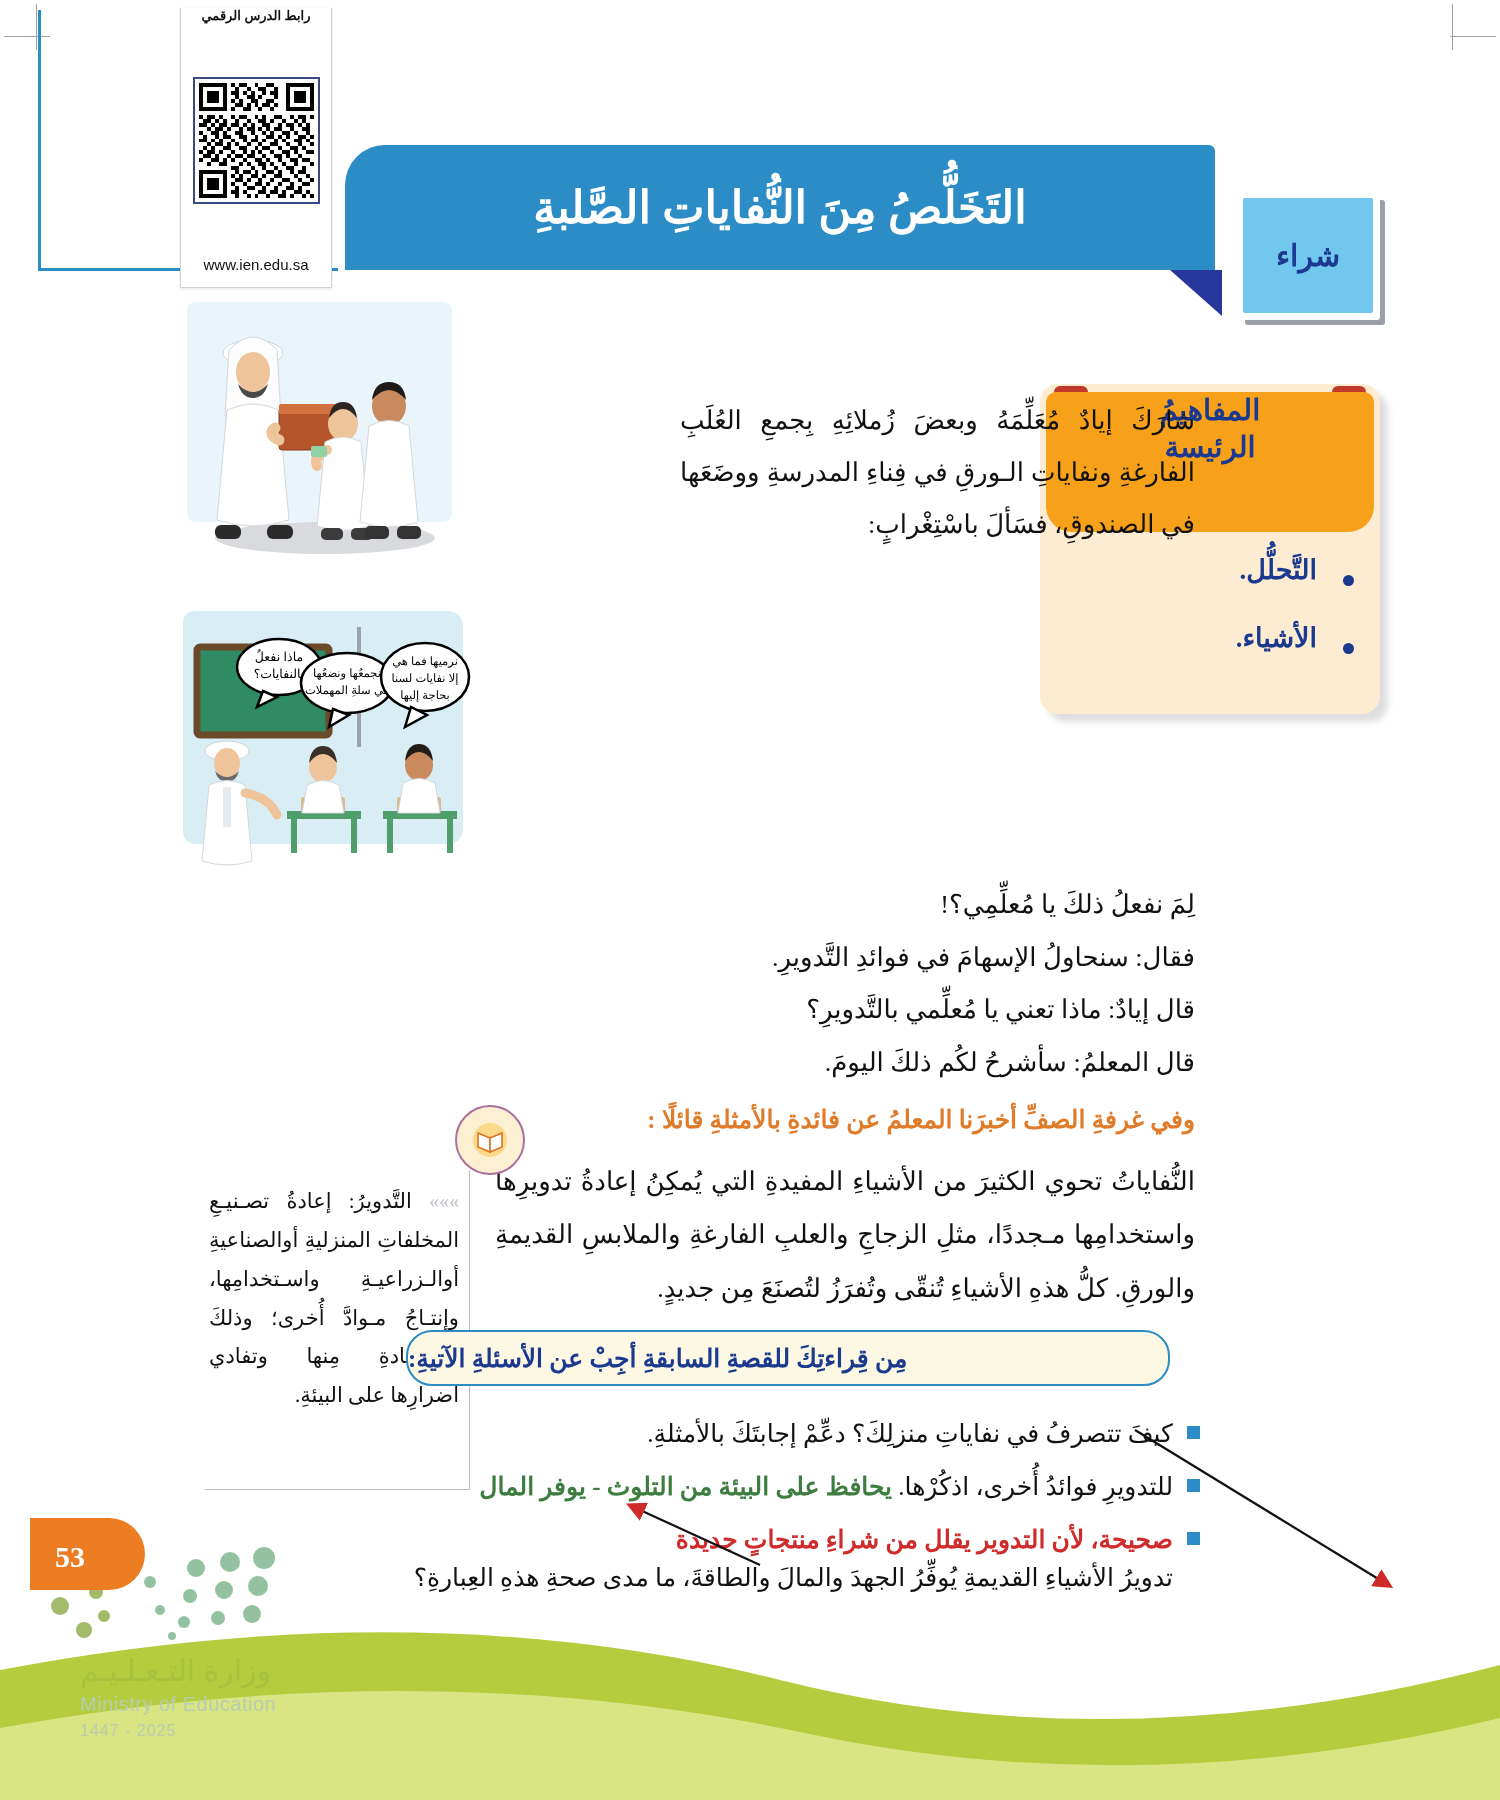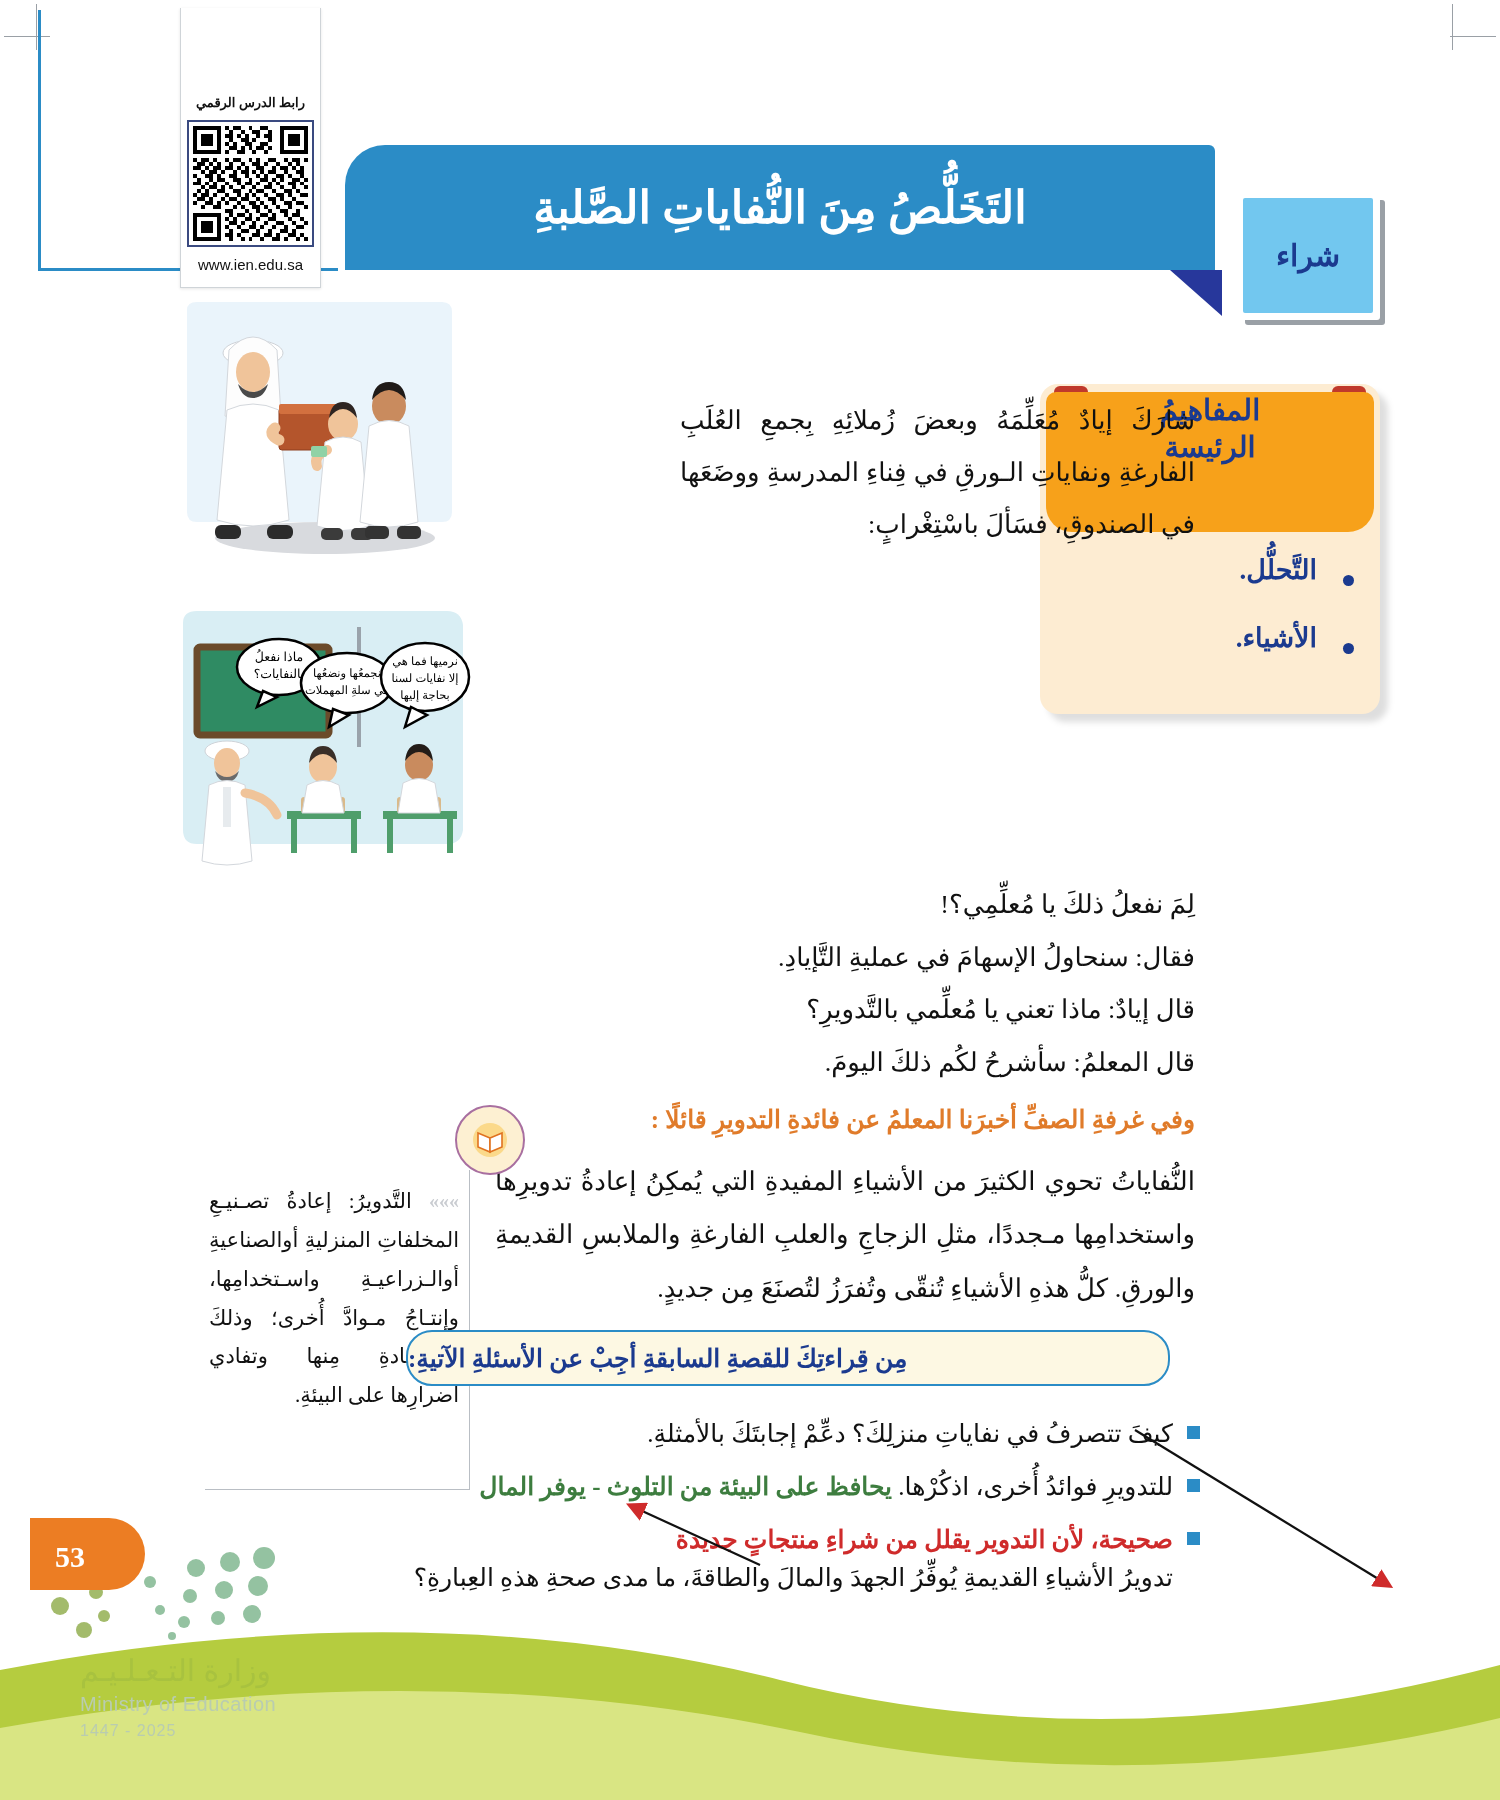--- a/index.html
+++ b/index.html
@@ -14,24 +14,24 @@
   .crop{position:absolute;background:#9aa0a6;}
   .crop.v{width:1px;height:46px;}
   .crop.h{height:1px;width:46px;}
 
   
   .left-rule{position:absolute;left:38px;top:10px;width:3px;height:260px;background:#2b8cc6;}
   .top-rule{position:absolute;left:38px;top:268px;width:300px;height:3px;background:#2b8cc6;}
 
   
   .qr-card{
-    position:absolute;left:180px;top:8px;width:141px;height:280px;
+    position:absolute;left:180px;top:8px;width:152px;height:280px;
     background:#fff;border:1px solid #cfd4d8;border-top:none;
     box-shadow:0 1px 3px rgba(0,0,0,.10);
-    display:flex;flex-direction:column;align-items:center;justify-content:flex-end;
+    display:flex;flex-direction:column;align-items:center;justify-content:space-between;
     padding-bottom:14px;box-sizing:border-box;
   }
   .qr-caption{font-family:"Liberation Sans",sans-serif;font-size:13px;font-weight:700;color:#111;margin-bottom:10px;letter-spacing:.2px;}
   .qr-box{width:115px;height:115px;border:2px solid #3a4a80;padding:4px;background:#fff;box-sizing:content-box;}
   .qr-url{font-family:"Liberation Sans",sans-serif;font-size:15px;color:#111;margin-top:9px;}
 
   
   .banner{
     position:absolute;left:345px;top:145px;width:870px;height:125px;
     background:#2b8cc6;border-top-left-radius:40px;border-top-right-radius:6px;
@@ -525,26 +525,26 @@
         <text x="250" y="77" font-family="Liberation Sans, sans-serif" font-size="11.5" text-anchor="middle" fill="#000" direction="rtl">إلا نفايات لسنا</text>
         <text x="250" y="94" font-family="Liberation Sans, sans-serif" font-size="11.5" text-anchor="middle" fill="#000" direction="rtl">بحاجة إليها</text>
       </g>
     </svg>
   </div>
 
   <div class="para-top">شارَكَ إيادٌ مُعَلِّمَهُ وبعضَ زُملائِهِ بِجمعِ العُلَبِ الفارغةِ ونفاياتِ الـورقِ في فِناءِ المدرسةِ ووضَعَها في الصندوقِ، فسَألَ باسْتِغْرابٍ:</div>
 
   <div class="dialogue">
     <div>لِمَ نفعلُ ذلكَ يا مُعلِّمِي؟!</div>
-    <div>فقال: سنحاولُ الإسهامَ في عمليةِ التَّإيادِ.</div>
+    <div>فقال: سنحاولُ الإسهامَ في فوائدِ التَّدويرِ.</div>
     <div>قال إيادٌ: ماذا تعني يا مُعلِّمي بالتَّدويرِ؟</div>
     <div>قال المعلمُ: سأشرحُ لكُم ذلكَ اليومَ.</div>
   </div>
 
-  <div class="orange-line">وفي غرفةِ الصفِّ أخبرَنا المعلمُ عن فائدةِ التدويرِ قائلًا :</div>
+  <div class="orange-line">وفي غرفةِ الصفِّ أخبرَنا المعلمُ عن فائدةِ بالأمثلةِ قائلًا :</div>
 
   <div class="para-mid">النُّفاياتُ تحوي الكثيرَ من الأشياءِ المفيدةِ التي يُمكِنُ إعادةُ تدويرِها واستخدامِها مـجددًا، مثلِ الزجاجِ والعلبِ الفارغةِ والملابسِ القديمةِ والورقِ. كلُّ هذهِ الأشياءِ تُنقّى وتُفرَزُ لتُصنَعَ مِن جديدٍ.</div>
 
   <div class="book-badge">
     <svg viewBox="0 0 40 40" width="40" height="40">
       <circle cx="20" cy="20" r="17" fill="#fbd98a"></circle>
       <path d="M8 13 l12 5 v14 l-12 -5 z" fill="#fff" stroke="#e0721f" stroke-width="1.6"></path>
       <path d="M32 13 l-12 5 v14 l12 -5 z" fill="#fff" stroke="#e0721f" stroke-width="1.6"></path>
     </svg>
   </div>

